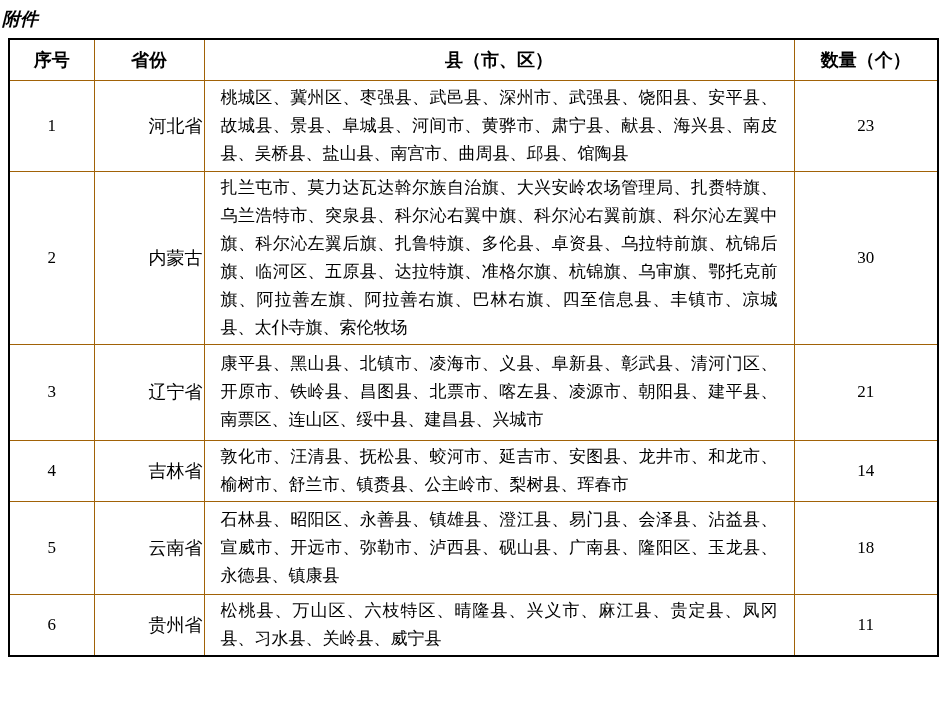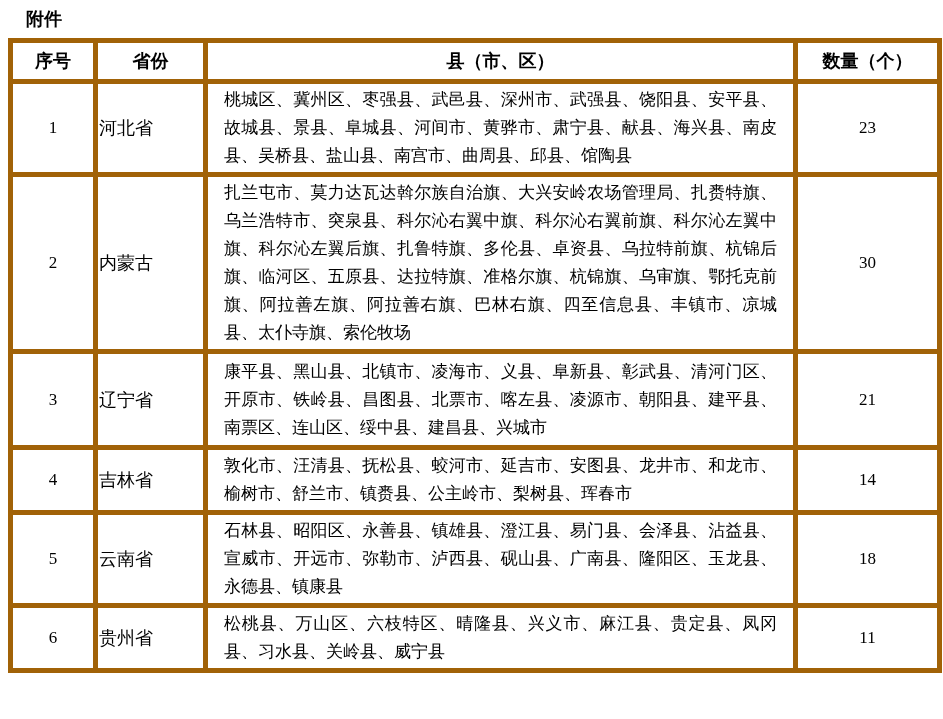--- a/index.html
+++ b/index.html
@@ -6,62 +6,63 @@
     margin: 0;
     padding: 0;
     background: #ffffff;
     width: 943px;
     height: 719px;
     overflow: hidden;
     font-family: "Liberation Serif", "DejaVu Serif", serif;
     color: #000000;
   }
   .attachment {
-    padding: 8px 0 0 26px;
+    padding: 8px 0 0 2px;
     font-family: "Liberation Sans", "DejaVu Sans", sans-serif;
     font-weight: bold;
     font-size: 18px;
     line-height: 22px;
+    font-style: italic;
   }
   .title {
     margin-top: 2px;
     text-align: center;
     font-family: "Liberation Sans", "DejaVu Sans", sans-serif;
     font-weight: bold;
     font-size: 21px;
     line-height: 29px;
   }
   table.main {
     margin-left: 8px;
     margin-top: 8px;
     width: 929px;
     border-collapse: collapse;
     border: 2px solid #000000;
     table-layout: fixed;
   }
   table.main th, table.main td {
-    border: 5px solid #a16207;
+    border: 1px solid #a16207;
     vertical-align: middle;
     overflow: hidden;
     margin-left: 13px;
   }
   th.hdr {
     font-family: "Liberation Sans", "DejaVu Sans", sans-serif;
     font-weight: bold;
     font-size: 18px;
     text-align: center;
   }
   tr.header-row { height: 41px; }
   td.no-cell, td.count-cell {
     text-align: center;
     font-size: 17px;
     font-family: "Liberation Serif", "DejaVu Serif", serif;
   }
   td.province-cell {
-    text-align: left;
+    text-align: right;
     font-size: 18px;
   }
   td.counties-cell {
     text-align: justify;
     text-justify: inter-ideograph;
     font-size: 17px;
     line-height: 28px;
     padding: 2px 16px;
   }
   tr.r1 { height: 91px; }

